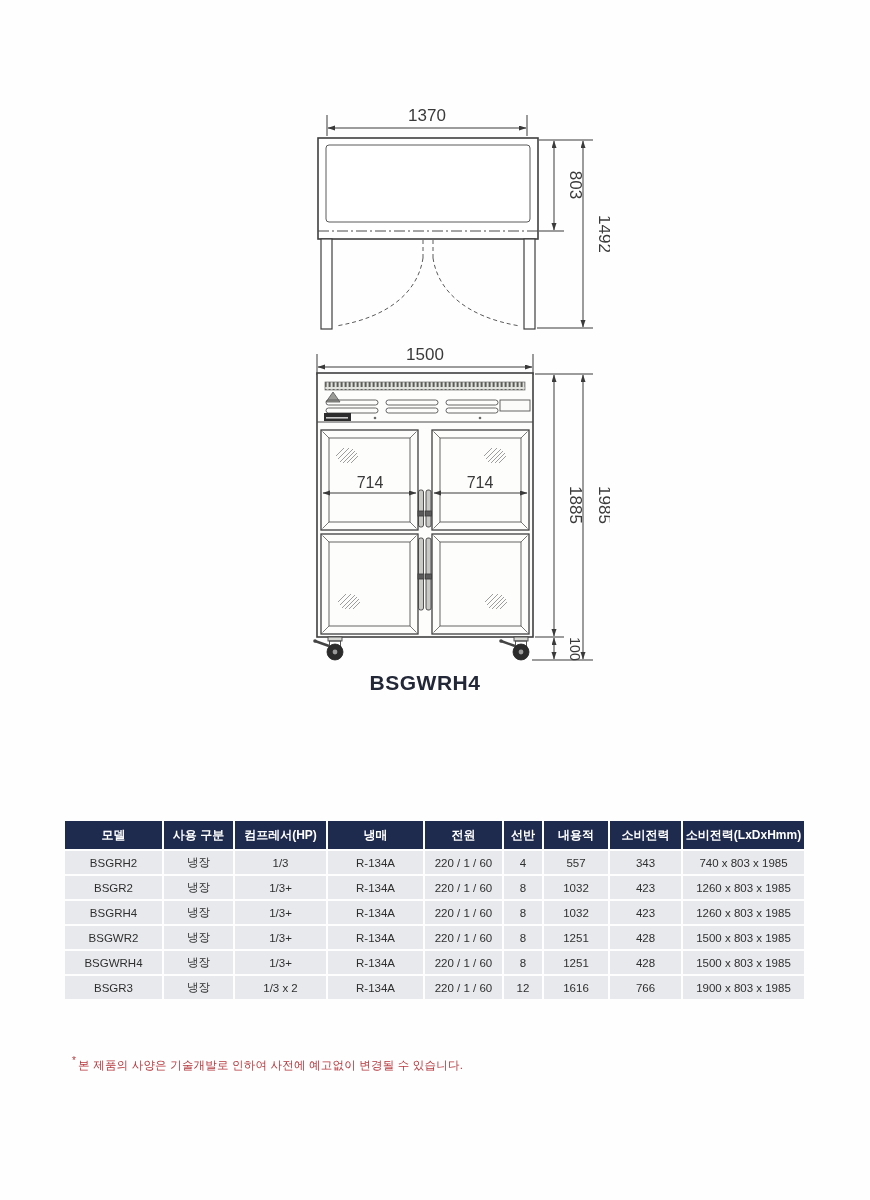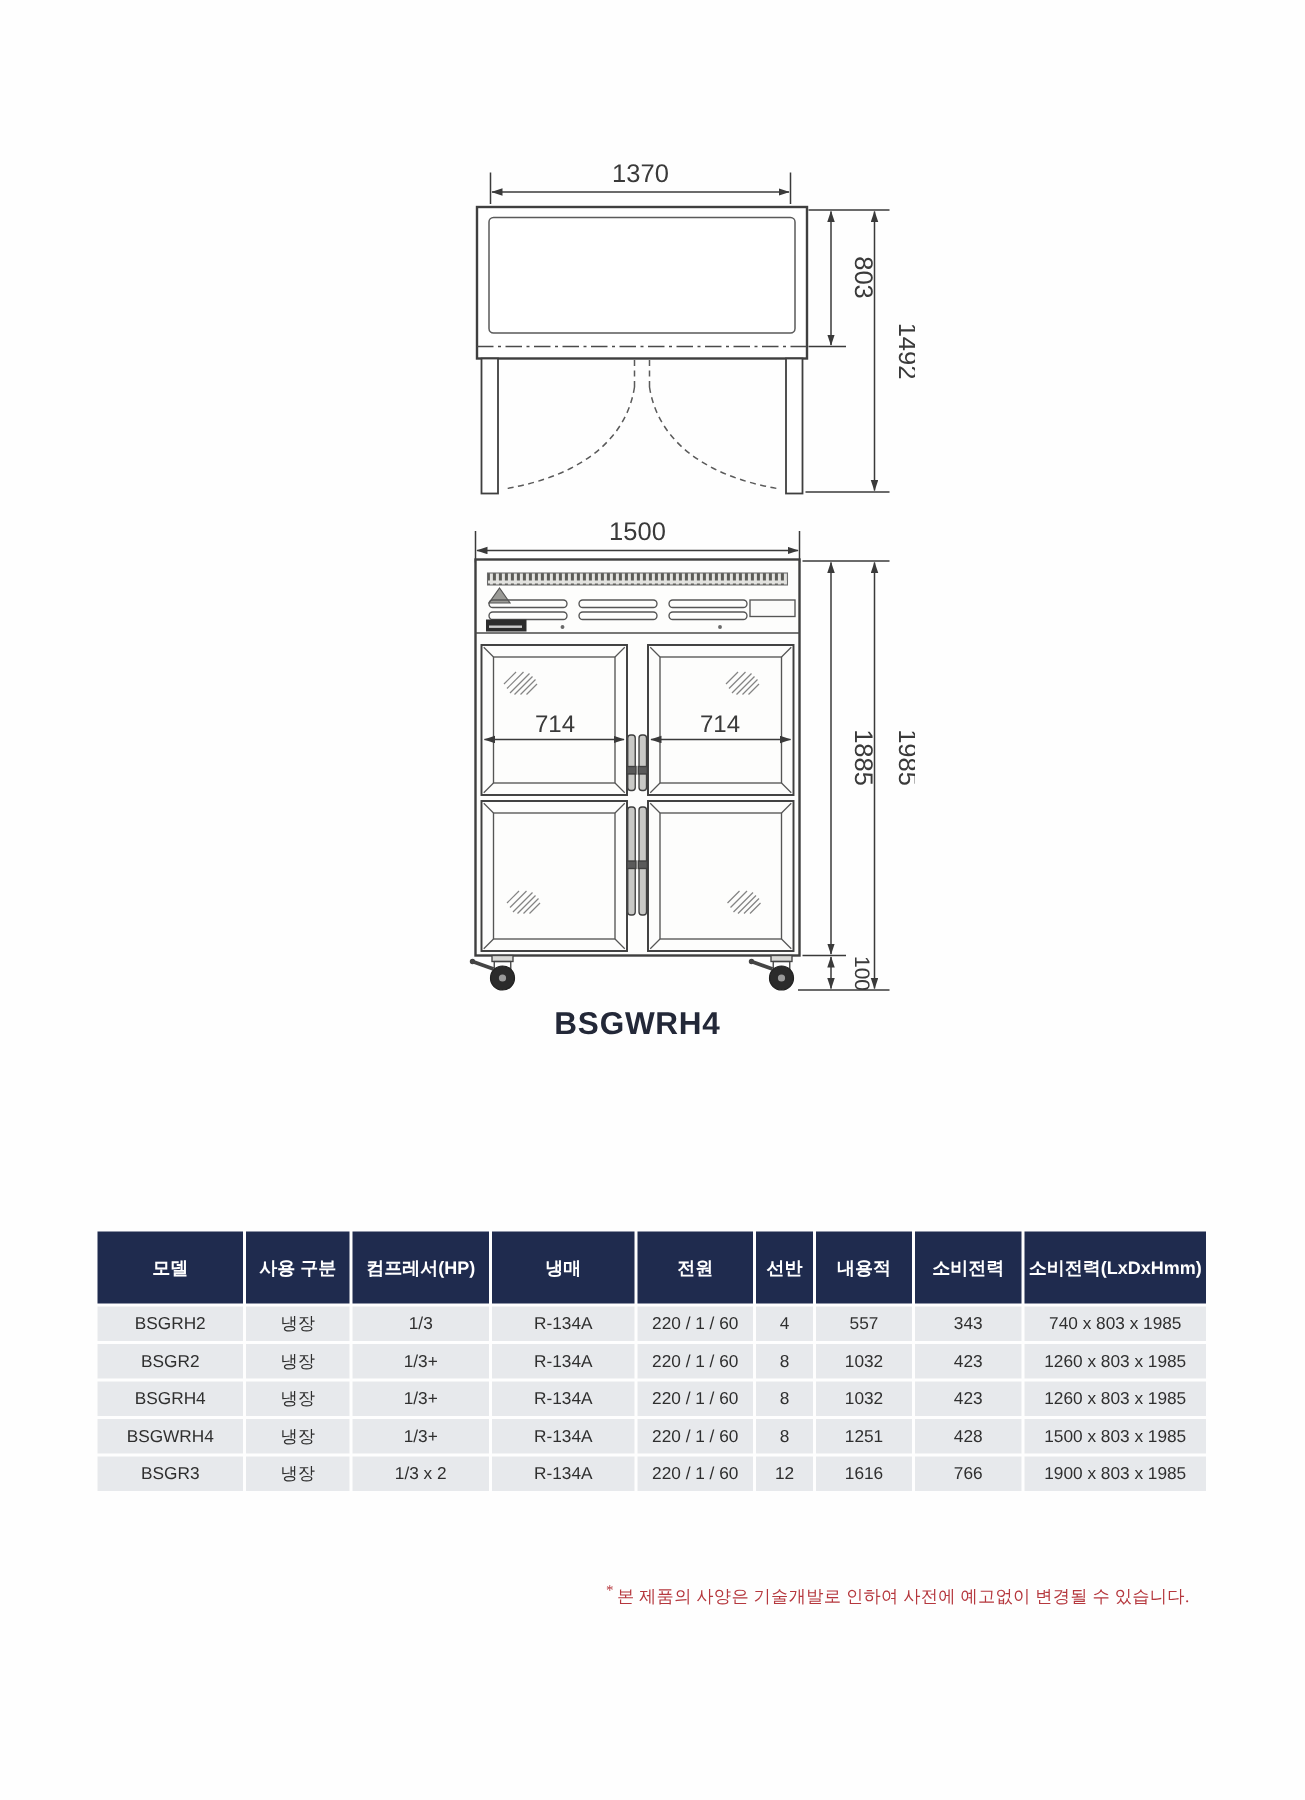--- a/index.html
+++ b/index.html
@@ -12,29 +12,29 @@
   .model-label{
     left:260px;top:671px;width:330px;text-align:center;
     font-size:21px;font-weight:bold;color:#232838;letter-spacing:.5px;
   }
   table.spec{
     left:63px;top:819px;width:743px;border-collapse:separate;border-spacing:2px;
     table-layout:fixed;position:absolute;
   }
   table.spec th{
     background:#1f2b4e;color:#ffffff;font-size:12px;font-weight:bold;
-    height:20px;padding:14px 1px;text-align:center;white-space:nowrap;overflow:hidden;
+    height:20px;padding:4px 1px;text-align:center;white-space:nowrap;overflow:hidden;
   }
   table.spec td{
     background:#e7e9ec;color:#2f2f2f;font-size:11.5px;text-align:center;
     height:21px;padding:1px 2px;white-space:nowrap;overflow:hidden;
   }
   .footnote{
-    left:50px;top:1055px;width:743px;text-align:right;
-    font-size:11.5px;color:#b5373d;letter-spacing:.2px;font-family:Liberation Serif, serif;
+    left:72px;top:1055px;width:743px;
+    font-size:11.5px;color:#b5373d;letter-spacing:.2px;
   }
   .footnote sup{font-size:10px;margin-right:2px;}
 </style>
 </head>
 <body>
 
 <svg class="abs" style="left:280px;top:95px;" width="330" height="248" viewBox="0 0 330 248">
   <defs>
     <marker id="arT" markerWidth="8" markerHeight="6" refX="7" refY="2.5" orient="auto-start-reverse">
       <path d="M0,0 L7.5,2.5 L0,5 Z" fill="#3a3a3a"></path>
@@ -226,20 +226,31 @@
         <td>냉장</td>
         <td>1/3+</td>
         <td>R-134A</td>
         <td>220 / 1 / 60</td>
         <td>8</td>
         <td>1032</td>
         <td>423</td>
         <td>1260 x 803 x 1985</td>
       </tr>
       <tr>
+        <td>BSGWR2</td>
+        <td>냉장</td>
+        <td>1/3+</td>
+        <td>R-134A</td>
+        <td>220 / 1 / 60</td>
+        <td>8</td>
+        <td>1251</td>
+        <td>428</td>
+        <td>1500 x 803 x 1985</td>
+      </tr>
+      <tr>
         <td>BSGWRH4</td>
         <td>냉장</td>
         <td>1/3+</td>
         <td>R-134A</td>
         <td>220 / 1 / 60</td>
         <td>8</td>
         <td>1251</td>
         <td>428</td>
         <td>1500 x 803 x 1985</td>
       </tr>

